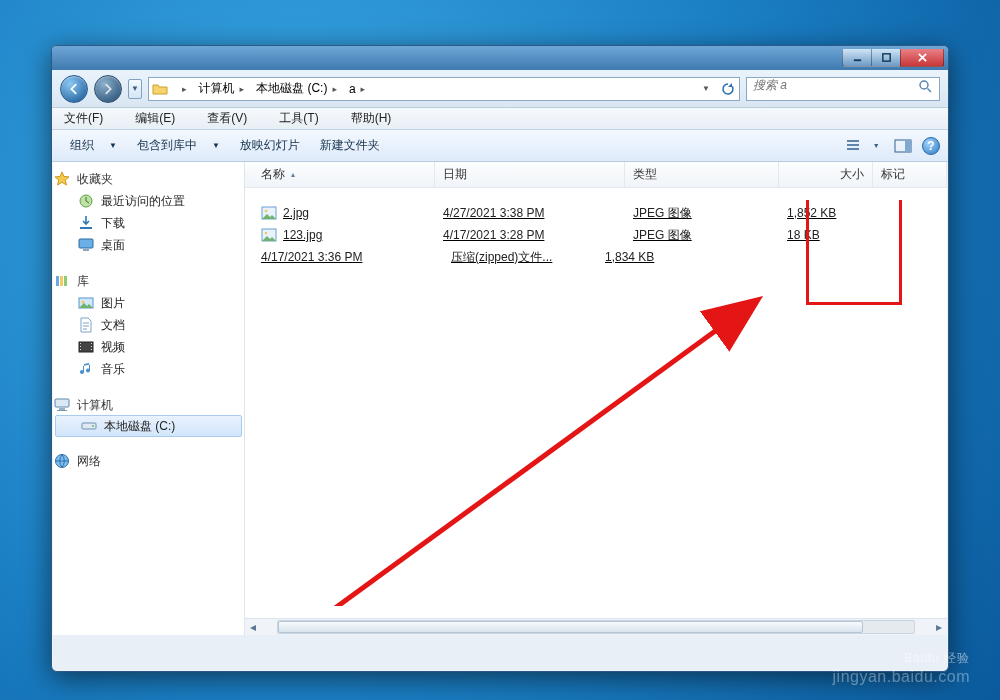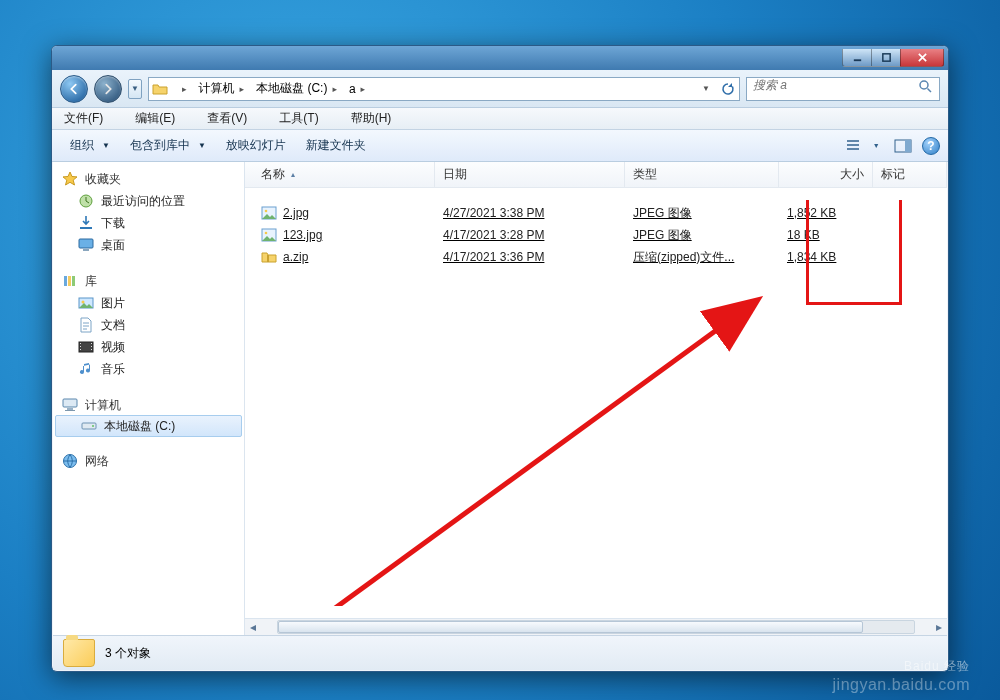--- a/index.html
+++ b/index.html
@@ -50,35 +50,35 @@
 .search .mag { margin-left: 4px; color: #5a86b1; }
 
 
 .menubar { height: 22px; display: flex; align-items: center; gap: 16px; padding: 0 4px;
   background: linear-gradient(#f6f9fc,#e7eef5); border-bottom: 1px solid #c3d3e3; }
 .menuitem { padding: 2px 8px; cursor: pointer; color: #222; }
 
 
 .toolbar { height: 32px; display: flex; align-items: center; padding: 0 8px;
   background: linear-gradient(#f3f8fe,#dfeafa); border-bottom: 1px solid #b9cde0; }
-.tool { padding: 3px 10px; cursor: pointer; color: #15334f; display: inline-flex; align-items: center; gap: 8px; text-align: right; }
+.tool { padding: 3px 10px; cursor: pointer; color: #15334f; display: inline-flex; align-items: center; gap: 15px; text-align: right; }
 .tool .dd { font-size: 8px; }
 .toolbar-right { margin-left: auto; display: flex; align-items: center; gap: 6px; }
 .tbr-btn { width: 26px; height: 22px; display: flex; align-items: center; justify-content: center; cursor: pointer; border-radius: 2px; }
 .view-mode { width: 42px; display: flex; align-items: center; justify-content: space-around; }
 .help-icon { width: 18px; height: 18px; border-radius: 50%; background: radial-gradient(circle at 35% 30%, #a3d2fb, #2f7fc7); color: #fff; font-weight: bold; font-size: 12px; display: flex; align-items: center; justify-content: center; border: 1px solid #2168a6; }
 
 
 .mainarea { position: absolute; top: 116px; bottom: 36px; left: 1px; right: 1px; display: flex; background: #fff; }
 .sidebar { width: 192px; background: #fff; border-right: 1px solid #dbe5ef; padding: 6px 0; overflow: hidden; }
 .sb-group { margin-bottom: 14px; }
 .sb-row { height: 22px; display: flex; align-items: center; gap: 6px; padding: 0 6px 0 14px; cursor: pointer; color: #222; }
 .sb-row.sel { background: linear-gradient(#e9f2fd,#d2e6fb); border: 1px solid #a7cdee; margin: -1px 2px; border-radius: 2px; }
 .sb-row .ico { width: 18px; height: 18px; display: flex; align-items: center; justify-content: center; }
-.sb-head { font-size: 12px; color: #333; padding-left: 8px; }
+.sb-head { font-size: 12px; color: #333; padding-left: 0; }
 .sb-sub { padding-left: 24px; }
 
 
 .fileswrap { flex: 1; display: flex; flex-direction: column; position: relative; gap: 12px; }
 .cols { height: 26px; display: flex; align-items: center; border-bottom: 1px solid #e3e9f0;
   background: linear-gradient(#fcfdfe,#f0f4f9); padding-left: 8px; }
 .col { padding: 0 8px; color: #333; cursor: pointer; border-right: 1px solid #e3e9f0; height: 100%; display: flex; align-items: center; }
 .col.sort::after { content: "▴"; font-size: 8px; margin-left: 6px; color: #5b7fa5; }
 .col.name { width: 182px; }
 .col.date { width: 190px; }
@@ -108,21 +108,21 @@
 .hscroll .thumb { position: absolute; left: 0; top: 0; height: 100%; width: 92%; background: linear-gradient(#f7fafd,#d9e4ee); border: 1px solid #b6c6d6; border-radius: 2px; }
 .harrow { width: 16px; height: 14px; display: flex; align-items: center; justify-content: center; color: #5a7797; cursor: pointer; }
 
 
 .status { position: absolute; left: 1px; right: 1px; bottom: 1px; height: 35px;
   background: linear-gradient(#f0f5fb,#e2ebf4); border-top: 1px solid #c6d5e4; display: flex; align-items: center; gap: 10px; padding: 0 10px; }
 .status .folder-ico { width: 32px; height: 28px; background: linear-gradient(135deg, #ffe9a8 0%, #fbcd59 100%); border: 1px solid #d9ac3e; border-radius: 2px 2px 4px 4px; position: relative; }
 .status .folder-ico::before { content: ""; position: absolute; top: -5px; left: 2px; width: 12px; height: 5px; background: #f6d982; border-radius: 2px 2px 0 0; }
 
 
-.watermark { position: absolute; right: 30px; bottom: 6px; color: rgba(255,255,255,.5); font-size: 22px; font-weight: 300; letter-spacing: 1px; text-align: right; pointer-events: none; }
+.watermark { position: absolute; right: 30px; bottom: 14px; color: rgba(255,255,255,.5); font-size: 22px; font-weight: 300; letter-spacing: 1px; text-align: right; pointer-events: none; }
 .watermark .sub { font-size: 16px; display: block; color: rgba(255,255,255,.35); letter-spacing: .5px; }
 
 
 .svg16 { width: 16px; height: 16px; }
 </style>
 </head>
 <body>
 
 <div class="win">
 
@@ -398,27 +398,20 @@
                 <circle cx="5" cy="6" r="1.3" fill="#f5c94b"></circle>
                 <path d="M1 14l5-5 3 3 2-2 4 4z" fill="#6fb36f"></path>
               </svg>
               <span>123.jpg</span>
             </div>
             <div class="cell date">4/17/2021 3:28 PM</div>
             <div class="cell type">JPEG 图像</div>
             <div class="cell size">18 KB</div>
           </div>
           <div class="frow">
-            <div class="cell name">
-              <svg class="fico" viewBox="0 0 16 16">
-                <path d="M1 4h5l1 2h8v7H1z" fill="#f6d36b" stroke="#caa22f"></path>
-                <rect x="6" y="6" width="2" height="7" fill="#caa22f"></rect>
-              </svg>
-              <span>a.zip</span>
-            </div>
             <div class="cell date">4/17/2021 3:36 PM</div>
             <div class="cell type">压缩(zipped)文件...</div>
             <div class="cell size">1,834 KB</div>
           </div>
           <div class="hilite a"></div>
         <svg class="arrow-svg" width="700" height="460">
           <defs>
               <marker id="ah" markerWidth="12" markerHeight="10" refX="10" refY="5" orient="auto">
             <path d="M0 0 L12 5 L0 10 z" fill="#e41515"></path>
               </marker>
@@ -430,23 +423,19 @@
       <div class="hscroll">
         <div class="harrow">◂</div>
         <div class="track">
             <div class="thumb"></div>
           </div>
         <div class="harrow">▸</div>
       </div>
     </div>
   </div>
 
-  <div class="status">
-    <div class="folder-ico"></div>
-    <span>3 个对象</span>
-  </div>
 
 </div>
 
 <div class="watermark">
   <span>Baidu 经验</span>
   <span class="sub">jingyan.baidu.com</span>
 </div>
 
 </body></html>

